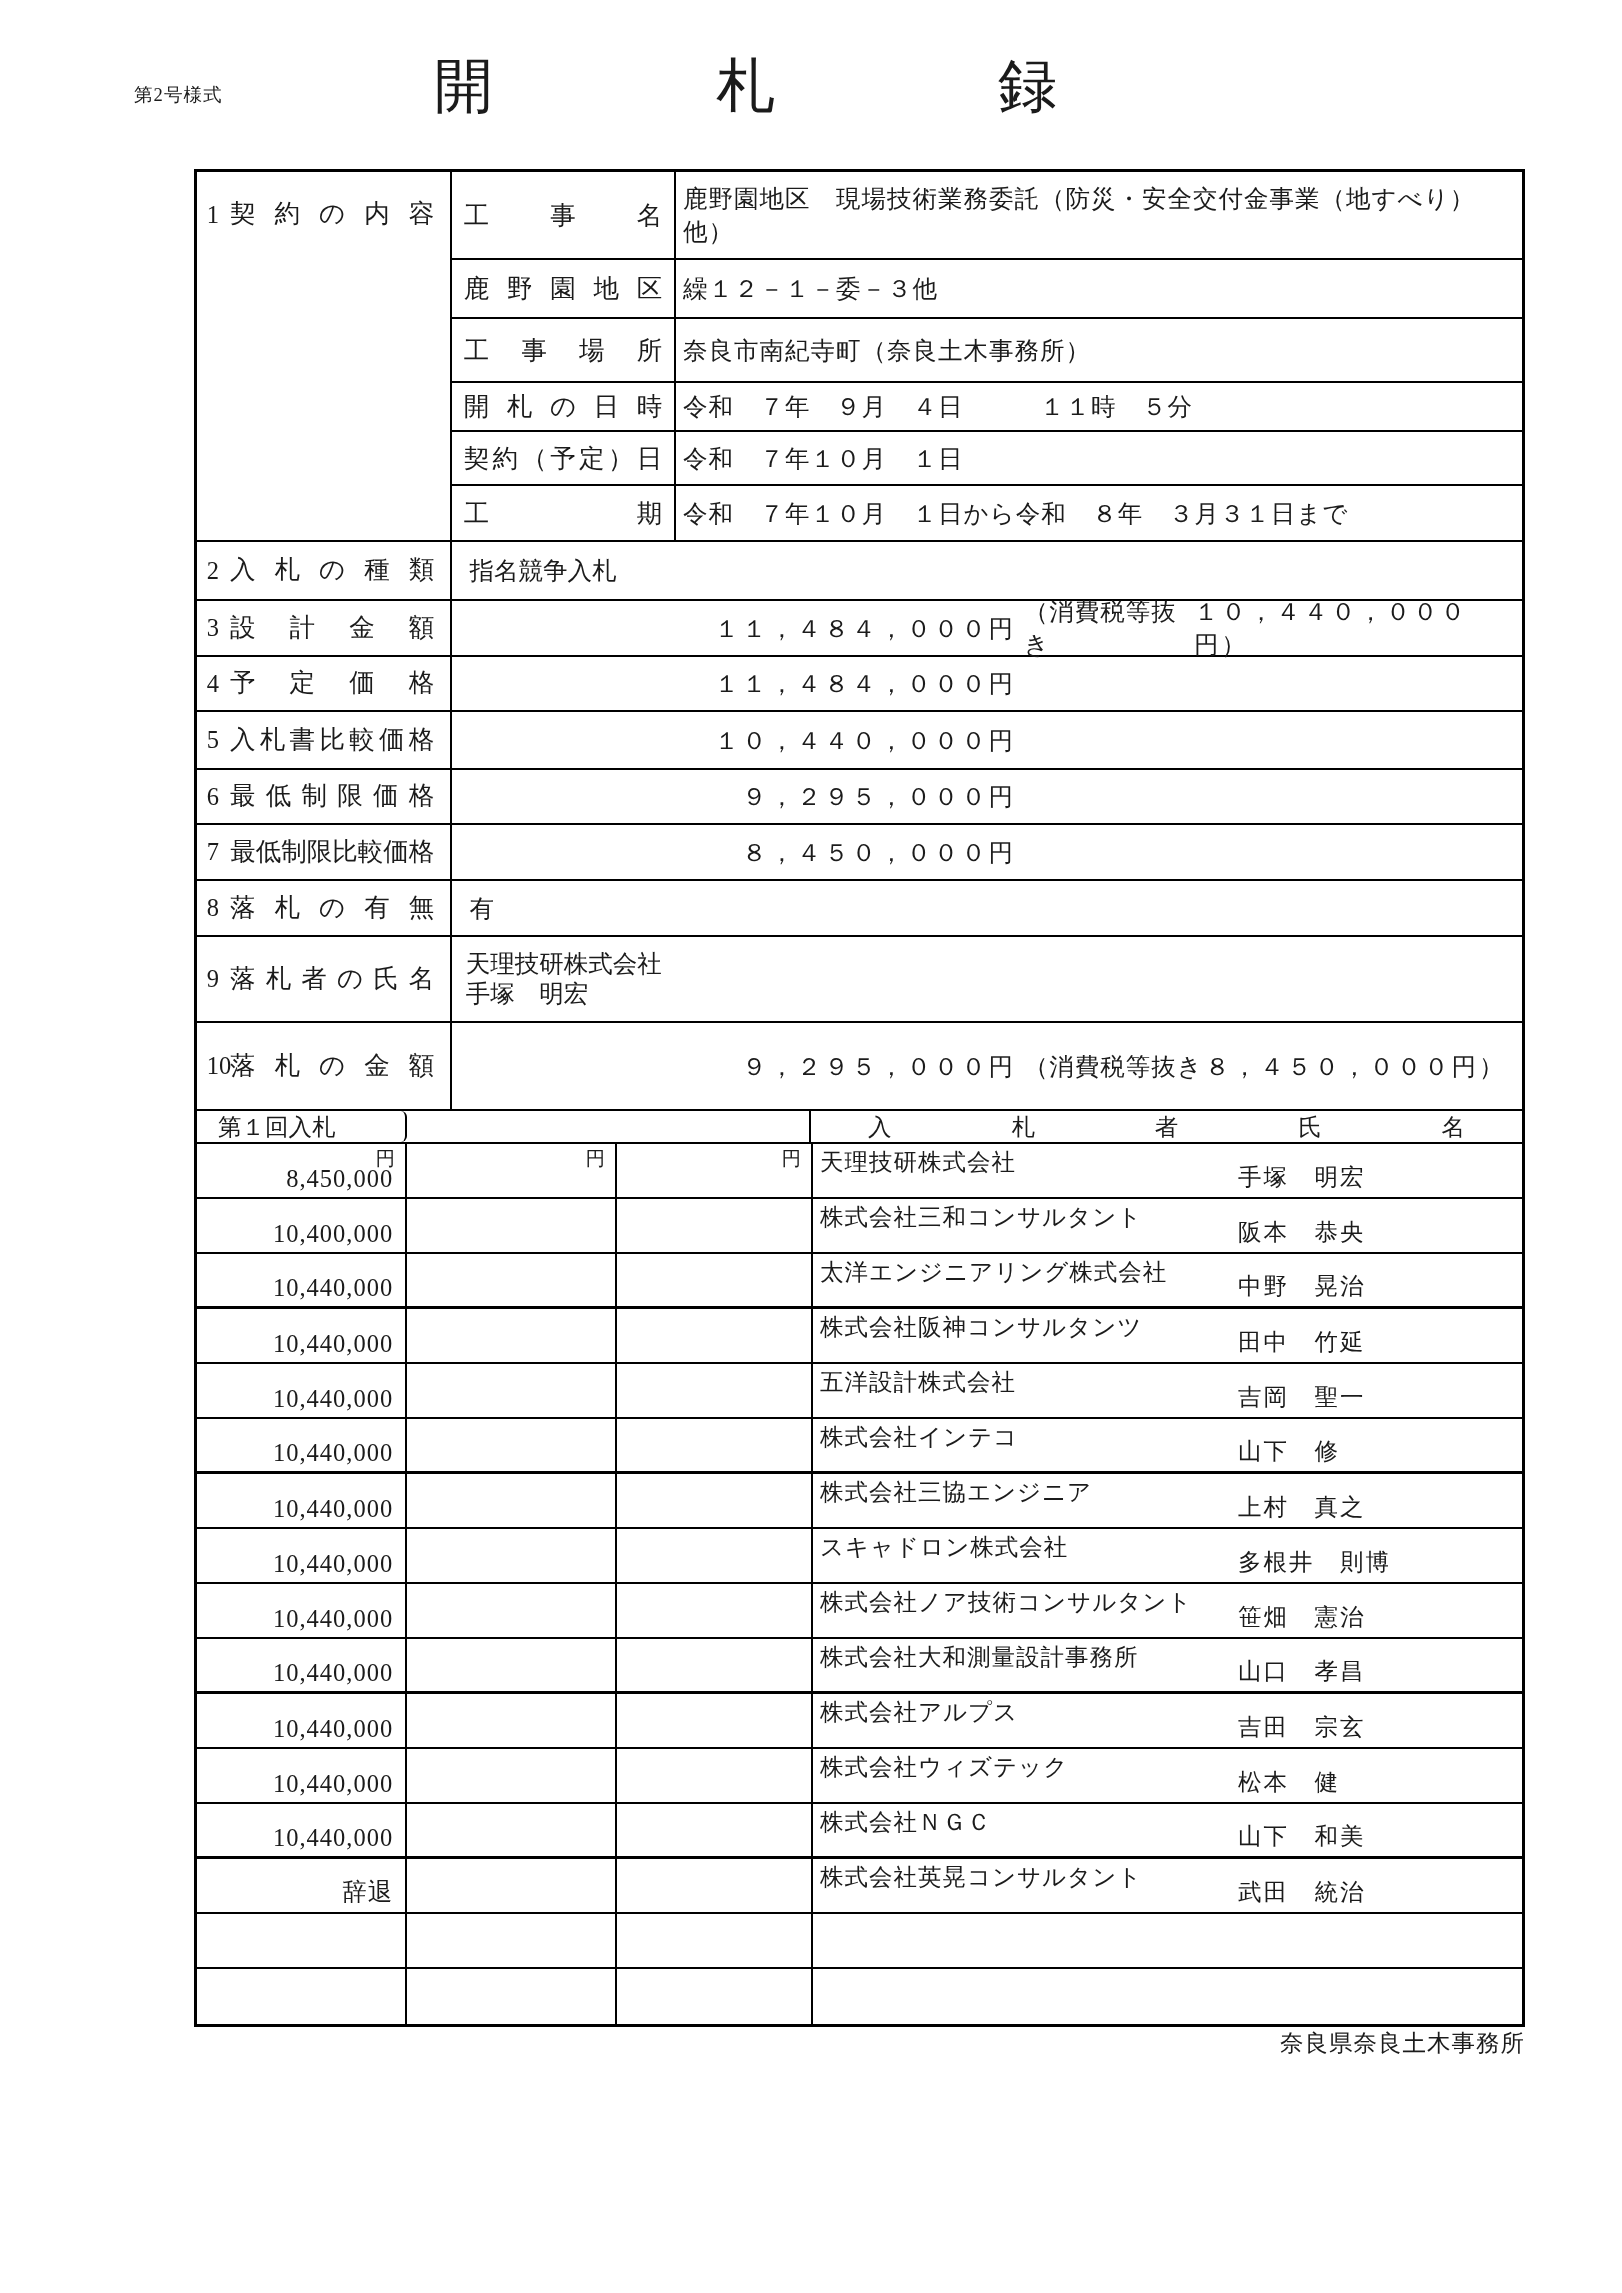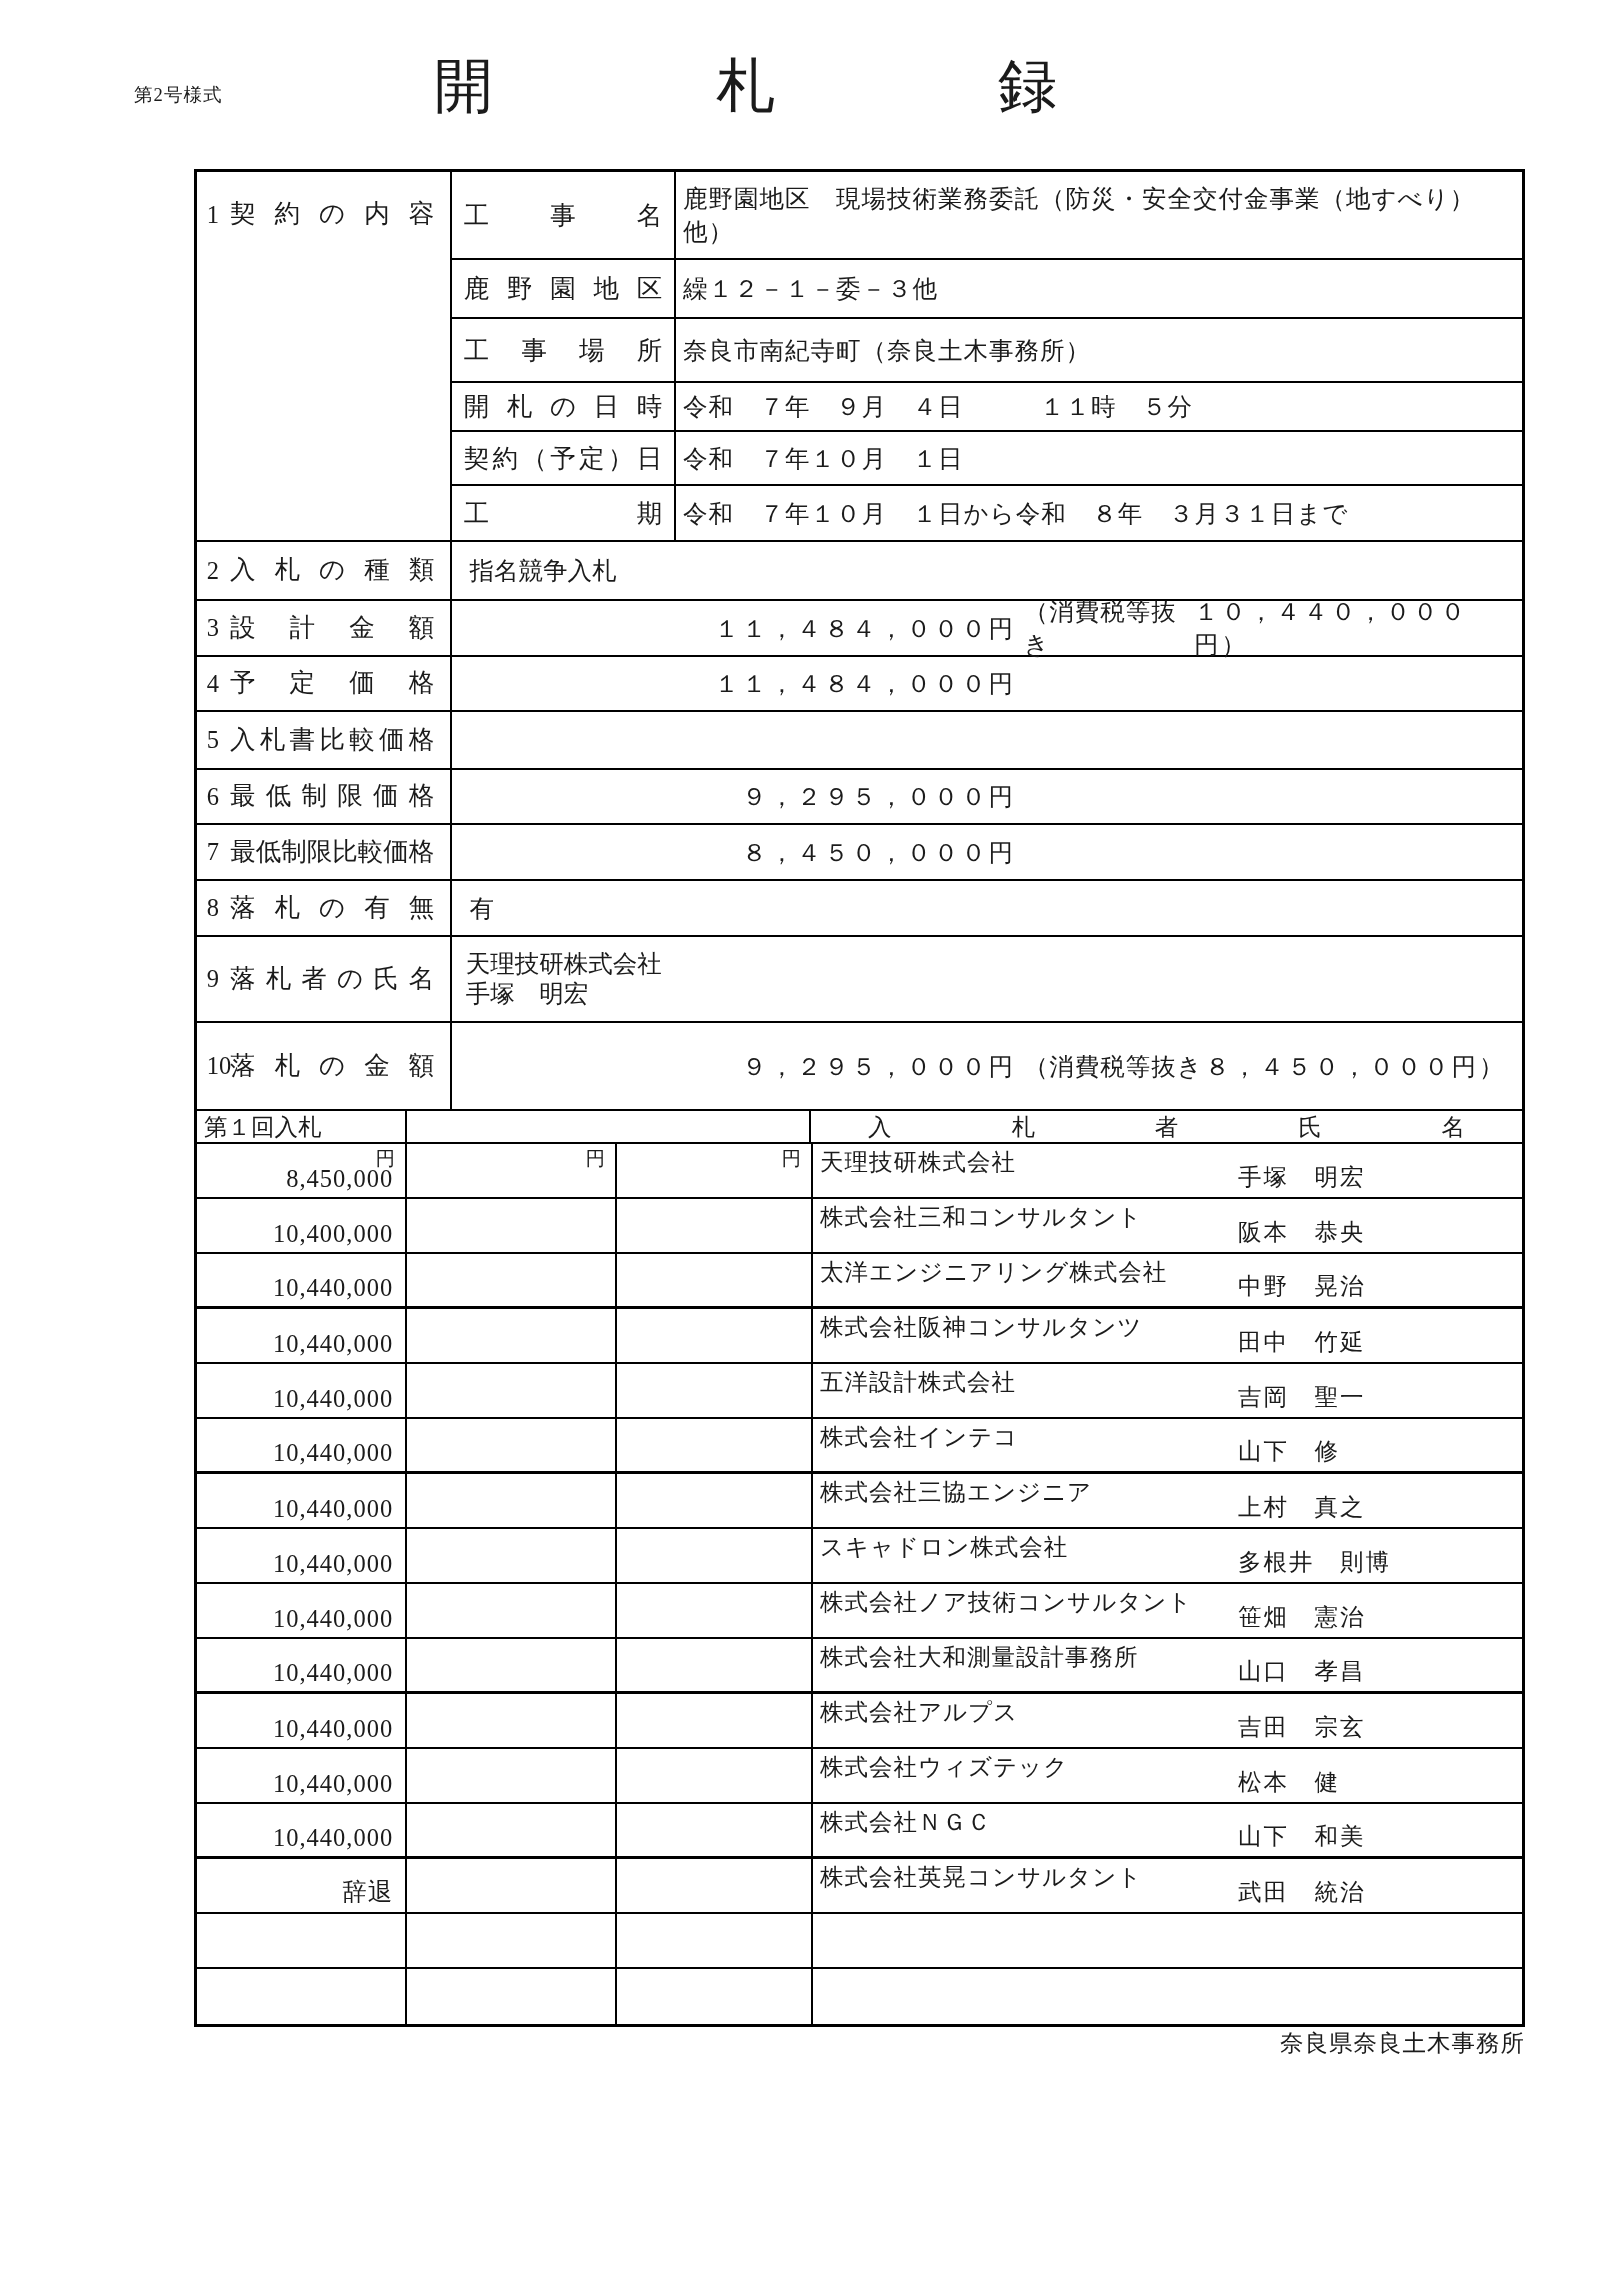--- a/index.html
+++ b/index.html
@@ -37,21 +37,21 @@
   .u-val { flex:1; display:flex; align-items:center; font-size:24.5px; padding-left:17.6px; }
   .val-amt { flex:1; display:flex; align-items:center; font-size:24.5px; }
   .amt-main { width:564px; text-align:right; letter-spacing:2.9px; flex:none; }
   .tax-label { margin-left:7.8px; letter-spacing:1px; }
   .tax-value { margin-left:auto; padding-right:15.7px; letter-spacing:2.9px; }
   .two-line { flex:1; display:flex; flex-direction:column; justify-content:center; font-size:24.5px; padding-left:13.7px; line-height:30px; }
 
   
   .bids { border-top:2.9px solid #000; }
   .b-head { display:flex; height:33px; border-bottom:2.9px solid #000; font-size:23.5px; }
-  .bh-round { width:210px; border-right:2px solid #000; display:flex; align-items:center; padding-left:7px; }
+  .bh-round { width:210px; border-right:2px solid #000; display:flex; align-items:center; padding-left:21px;border-radius:6px; }
   .bh-mid { width:404px; border-right:2px solid #000; }
   .bh-name { flex:1; display:flex; align-items:flex-start; }
   .bh-name span { flex:1; padding:0 57px; text-align:justify; text-align-last:justify; }
 
   .b-row { display:flex; height:55px; border-bottom:2px solid #000; }
   .b-row.thick { border-bottom-width:3.9px; }
   .b-row:last-child { border-bottom:none; }
   .bc1 { width:210px; border-right:2px solid #000; position:relative; }
   .bc2 { width:210px; border-right:2px solid #000; position:relative; }
   .bc3 { width:196px; border-right:2px solid #000; position:relative; }
@@ -146,20 +146,23 @@
       <div class="val-amt">
         <span class="amt-main">１１，４８４，０００円</span>
       </div>
     </div>
 
     <div class="u-row h59">
       <div class="lbl-cell">
         <span class="lbl-num">5</span>
         <span class="lbl-txt">入札書比較価格</span>
       </div>
+      <div class="val-amt">
+        <span class="amt-main">１０，４４０，０００円</span>
+      </div>
     </div>
 
     <div class="u-row h56 thick">
       <div class="lbl-cell">
         <span class="lbl-num">6</span>
         <span class="lbl-txt">最低制限価格</span>
       </div>
       <div class="val-amt">
         <span class="amt-main">９，２９５，０００円</span>
       </div>

